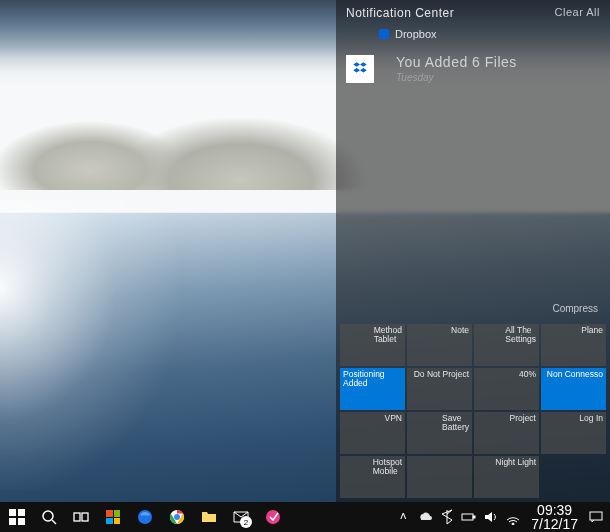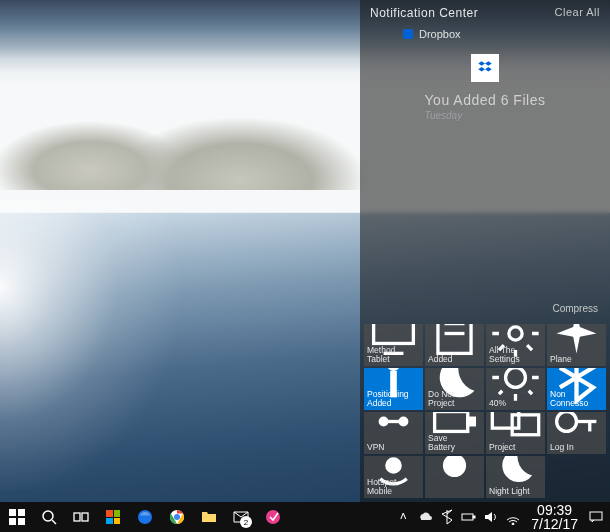--- a/index.html
+++ b/index.html
@@ -18,44 +18,44 @@
       radial-gradient(ellipse 140px 70px at 90px 70px,#c9c9c0 0%,#b5b6ac 40%,rgba(200,200,190,0) 70%) ,
       radial-gradient(ellipse 180px 90px at 240px 80px,#c5c6bc 0%,#b0b1a7 40%,rgba(200,200,190,0) 70%);
   }
   .glare {
     position: absolute; left: 0; top: 200px; width: 230px; height: 290px;
     background: radial-gradient(ellipse 260px 300px at 0% 30%,rgba(255,255,255,.95) 0%,rgba(255,255,255,.55) 20%,rgba(255,255,255,.15) 45%,rgba(255,255,255,0) 70%);
     mix-blend-mode: screen;
   }
 
   .action-center {
-    position: absolute; top: 0; right: 0; bottom: 30px; width: 250px;
+    position: absolute; top: 0; right: 0; bottom: 30px; width: 274px;
     background: rgba(20,20,20,.55); backdrop-filter: blur(2px);
     color: #e6e6e6; font-size: 11px;
     display: flex; flex-direction: column;
   }
   .ac-header { display: flex; justify-content: space-between; padding: 6px 10px 4px; font-size: 12px; font-weight: 300; letter-spacing: .5px; }
   .ac-header a { color: #ddd; text-decoration: none; font-size: 11px; opacity: .85;}
   .notif-group { padding: 4px 10px; margin-left: 33px; }
   .notif-app { display: flex; align-items: center; gap: 6px; color: #e0e0e0; font-size: 11px; }
   .notif-app .appicon { width: 10px; height: 10px; background: #0062d6; border-radius: 2px; display: inline-block;}
-  .notif-item { display: flex; gap: 10px; padding: 10px 10px 4px; align-items: center; flex-direction: column;}
+  .notif-item { display: flex; gap: 22px; padding: 10px 10px 4px; align-items: flex-end;}
   .notif-icon {
     width: 28px; height: 28px; background: #fff; color:#0062d6; display:flex;align-items:center;justify-content:center; font-size:16px;
   }
   .notif-body .title { font-size: 14px; color: #d0d0d0; font-weight: 400; letter-spacing: .5px;}
   .notif-body .time { font-size: 10px; color: #9aa0a6; margin-top: 2px; font-style: italic;}
   .flexgap { flex: 1; }
   .collapse { text-align: right; padding: 4px 12px 10px; color: #c8c8c8; font-size: 10px; margin-left: 19px;}
 
   .tiles { display: grid; grid-template-columns: repeat(4,1fr); grid-auto-rows: 42px; gap: 2px; padding: 0 4px 4px;}
   .tile {
     background: rgba(80,80,80,.65); color: #e6e6e6;
     position: relative; padding: 2px 3px 2px; font-size: 9px; line-height: 1.05;
-    display: flex; flex-direction: column; justify-content: space-between;
+    display: flex; flex-direction: row; justify-content: space-between;
     overflow: hidden; cursor: pointer;
   }
   .tile.on { background: #0078d7; }
   .tile .label { font-size: 8.5px; white-space: pre-line; }
   .tile .ico { font-size: 13px; height: 14px; display:flex; align-items:center;}
   .tile.on .ico, .tile.on .label { color:#fff;}
 
   .taskbar {
     position: absolute; left: 0; right: 0; bottom: 0; height: 30px;
     background: #101010; display: flex; align-items: center; color: #fff;
@@ -119,21 +119,21 @@
 Tablet</div>
       </div>
       <div class="tile">
         <div class="ico">
           <svg viewBox="0 0 16 16" stroke="#fff" fill="none">
             <rect x="3" y="2" width="10" height="12"></rect>
             <line x1="5" y1="5" x2="11" y2="5"></line>
             <line x1="5" y1="8" x2="11" y2="8"></line>
           </svg>
         </div>
-        <div class="label">Added</div>
+        <div class="label">Note</div>
       </div>
       <div class="tile">
         <div class="ico">
           <svg viewBox="0 0 16 16" stroke="#fff" fill="none">
             <circle cx="8" cy="8" r="2"></circle>
             <path d="M8 1v2M8 13v2M1 8h2M13 8h2M3 3l1.5 1.5M11.5 11.5L13 13M13 3l-1.5 1.5M4.5 11.5L3 13"></path>
           </svg>
         </div>
         <div class="label">All The
 Settings</div>

